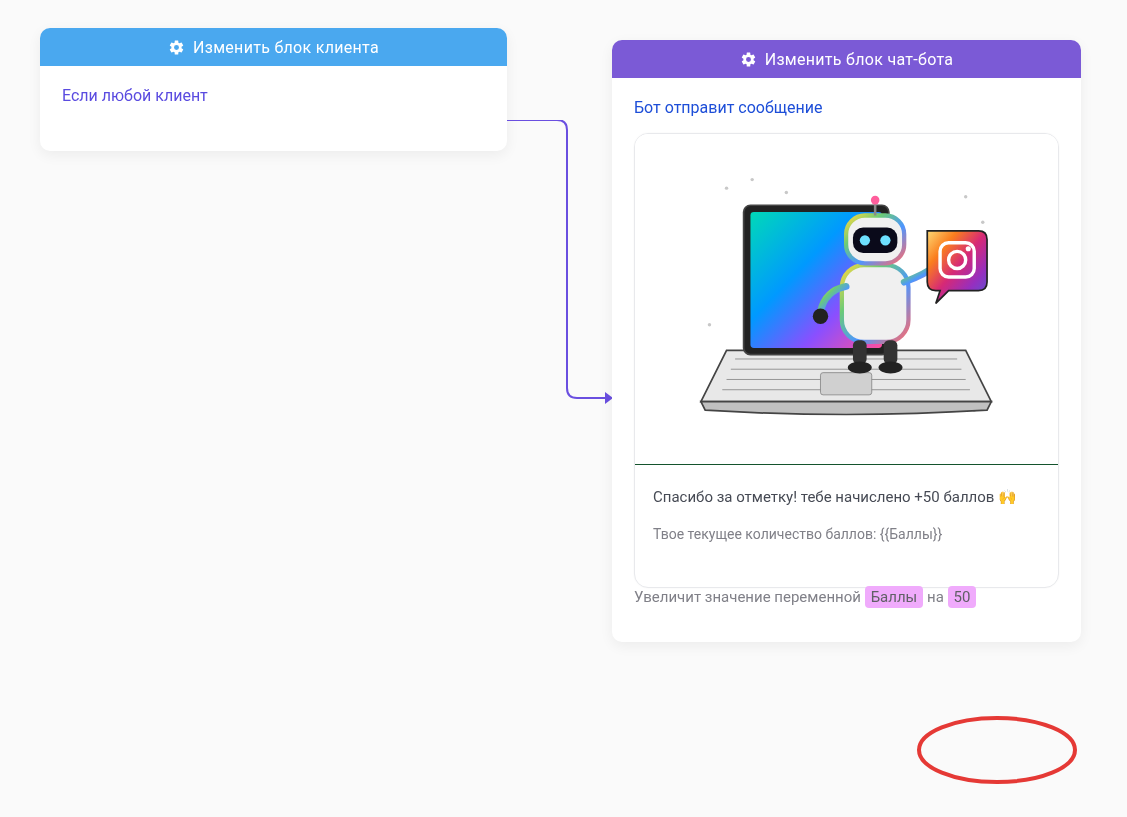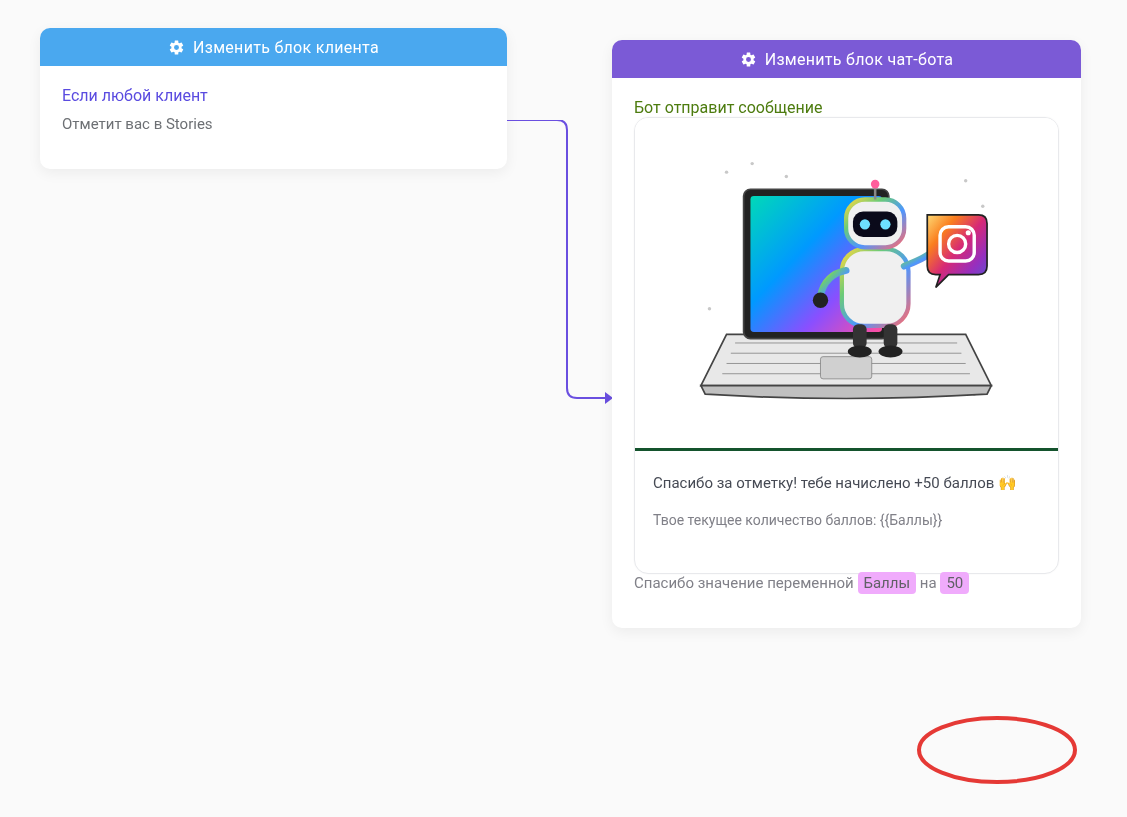--- a/index.html
+++ b/index.html
@@ -64,22 +64,23 @@
       font-size: 16px;
       margin-bottom: 10px;
       font-weight: 400;
     }
     .client-sub {
       color: #6d7074;
       font-size: 15px;
       font-weight: 400;
     }
     .bot-title {
-      color: #4d7c0f;
-      font-size: 16px;
+      color: #1d4ed8;
+      font-size: 16px;
+      margin-bottom: 16px;
       font-weight: 400;
     }
     .message-card {
       background: #fff;
       border: 1px solid #e8e9ec;
       border-radius: 14px;
       overflow: hidden;
       box-shadow: 0 0 0 1px rgba(0,0,0,0.01);
     }
     .image-area {
@@ -89,21 +90,21 @@
       justify-content: center;
       background: #fff;
       position: relative;
     }
     .image-area svg {
       width: 88%;
       height: 88%;
     }
     .msg-text {
       padding: 20px 18px 24px 18px;
-      border-top: 3px solid #14532d;
+      border-top: 1px solid #14532d;
     }
     .msg-line1 {
       color: #464a54;
       font-size: 15px;
       line-height: 1.6;
       margin-bottom: 14px;
       font-weight: 400;
     }
     .msg-line2 {
       color: #808088;
@@ -164,21 +165,20 @@
 
   <div class="block block-client">
     <div class="block-header header-blue">
       <svg class="gear-icon" viewBox="0 0 24 24">
         <path d="M19.14,12.94a7,7,0,0,0,.05-.94,7,7,0,0,0-.05-.94l2.11-1.65a.5.5,0,0,0,.12-.64l-2-3.46a.5.5,0,0,0-.61-.22l-2.49,1a7.07,7.07,0,0,0-1.63-.94L14.5,2.5a.5.5,0,0,0-.5-.42h-4a.5.5,0,0,0-.5.42L9.36,5.15a7.07,7.07,0,0,0-1.63.94l-2.49-1a.5.5,0,0,0-.61.22l-2,3.46a.5.5,0,0,0,.12.64L4.86,11.06a7,7,0,0,0-.05.94,7,7,0,0,0,.05.94L2.75,14.59a.5.5,0,0,0-.12.64l2,3.46a.5.5,0,0,0,.61.22l2.49-1a7.07,7.07,0,0,0,1.63.94l.14,2.65a.5.5,0,0,0,.5.42h4a.5.5,0,0,0,.5-.42l.14-2.65a7.07,7.07,0,0,0,1.63-.94l2.49,1a.5.5,0,0,0,.61-.22l2-3.46a.5.5,0,0,0-.12-.64ZM12,15.5A3.5,3.5,0,1,1,15.5,12,3.5,3.5,0,0,1,12,15.5Z"></path>
       </svg>
       <span>Изменить блок клиента</span>
     </div>
     <div class="block-body">
       <div class="client-title">Если любой клиент</div>
-      <div class="client-sub">Отметит вас в Stories</div>
     </div>
   </div>
 
   <div class="connector">
     <svg width="110" height="290">
       <path d="M 0 0 L 50 0 Q 60 0 60 10 L 60 268 Q 60 278 70 278 L 104 278" stroke="#6a4fe0" stroke-width="2" fill="none"></path>
       <path d="M 98 272 L 106 278 L 98 284 Z" fill="#6a4fe0"></path>
     </svg>
   </div>
 
@@ -269,21 +269,21 @@
             <circle cx="343" cy="111" r="3" fill="#fff"></circle>
           </svg>
         </div>
         <div class="msg-text">
           <div class="msg-line1">Спасибо за отметку! тебе начислено +50 баллов 🙌</div>
           <div class="msg-line2">Твое текущее количество баллов: {{Баллы}}</div>
         </div>
       </div>
 
       <div class="extra-line">
-        <span>Спасибо значение переменной</span>
+        <span>Увеличит значение переменной</span>
         <span class="chip">Баллы</span>
         <span>на</span>
         <span class="chip">50</span>
       </div>
 
     </div>
   </div>
 
   <div class="annotation">
     <svg width="180" height="80">

